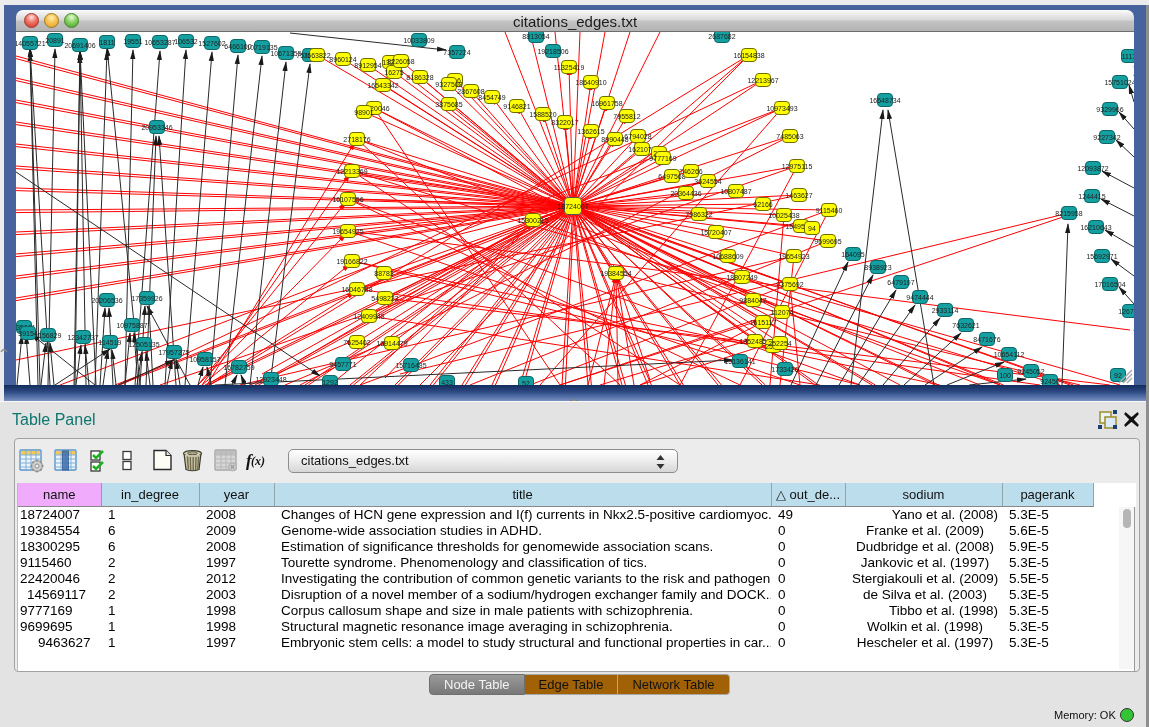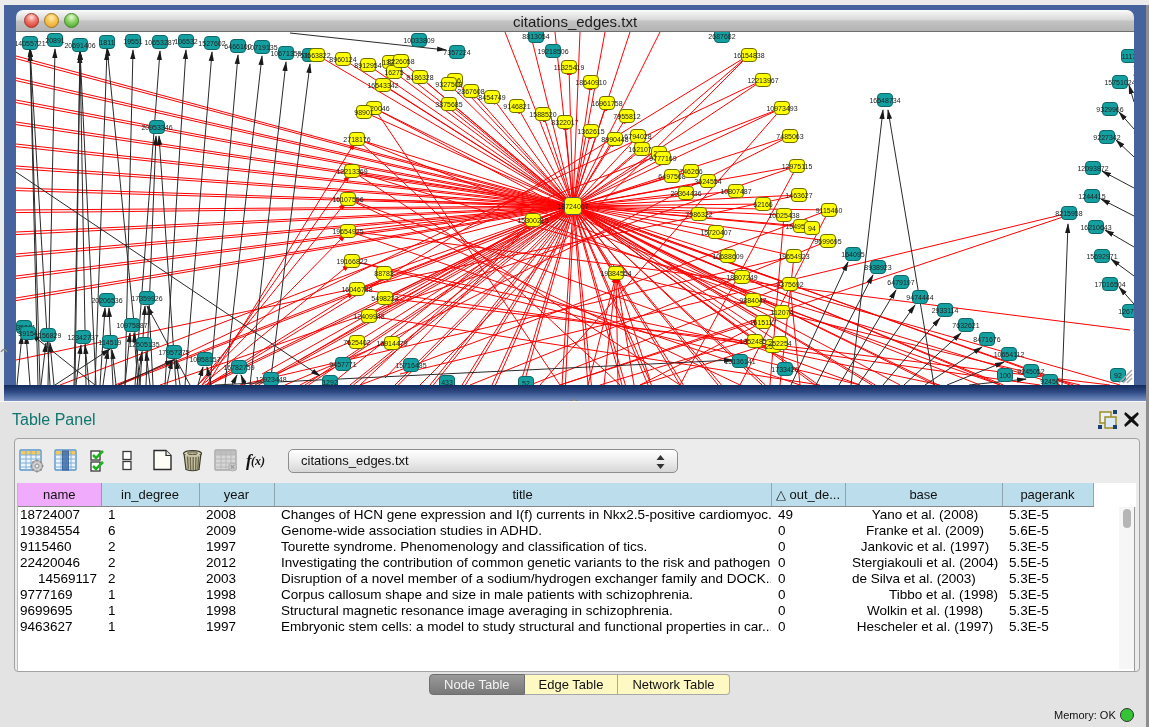--- a/index.html
+++ b/index.html
@@ -16,21 +16,21 @@
 .sunk{position:absolute;left:14px;top:438px;width:1126px;height:234px;background:#ececec;border:1px solid #a2a2a2;border-radius:4px}
 .combo{position:absolute;left:288px;top:449px;width:390px;height:24px;border:1px solid #8d8d8d;border-radius:5px;background:linear-gradient(#ffffff,#ededed 50%,#d6d6d6);font-size:13px;color:#111;line-height:22px;padding-left:12px}
 .tablewrap{position:absolute;left:17px;top:483px;width:1118px;height:188px;background:#fff;border-left:1px solid #bbb;border-right:1px solid #9a9a9a}
 table.t{border-collapse:collapse;font-size:13.5px;width:1118px;table-layout:fixed}
 table.t th{background:#bcdeec;font-weight:normal;border-right:1px solid #8fa6b0;border-bottom:1px solid #888;height:23px;font-size:13px;color:#111;overflow:hidden;white-space:nowrap}
 table.t th.g{background:#f0abfc;border-right:1px solid #9a9a9a}
 table.t td{height:16px;padding:0 4px 0 7px;color:#000;overflow:hidden;white-space:nowrap}
 .scrl{position:absolute;left:1119px;top:507px;width:15px;height:162px;background:#f6f6f6}
 .thumb{position:absolute;left:1123px;top:509px;width:8px;height:19px;background:#b5b5b5;border-radius:4px}
 .tabs{position:absolute;left:429px;top:674px;height:31px;display:flex;font-size:13px}
-.tab{height:21px;line-height:20px;padding:0 14px;background:#fef9c3;border:1px solid #a8a8a8;border-left:none;color:#111}
+.tab{height:21px;line-height:20px;padding:0 14px;background:#a16207;border:1px solid #a8a8a8;border-left:none;color:#111}
 .tab.sel{background:linear-gradient(#9a9a9a,#787878);color:#f4f4f4;border:1px solid #6f6f6f;border-radius:4px 0 0 4px}
 .tab.last{border-radius:0 4px 4px 0}
 .mem{position:absolute;left:1054px;top:709px;font-size:11px;color:#111}
 .memdot{position:absolute;left:1120px;top:708px;width:14px;height:14px;border-radius:50%;background:#35c435;border:1.5px solid #333}
 </style></head><body>
 <div class="frame"></div>
 <div class="rbar"></div>
 <div class="tbar">
   <div class="light lr"></div>
     <div class="light ly"></div>
@@ -684,71 +684,81 @@
         <col style="width:91px">
         <col style="width:43px">
       </colgroup>
 <tbody>
         <tr>
           <th class="g">name</th>
           <th>in_degree</th>
           <th>year</th>
           <th>title</th>
           <th>△ out_de...</th>
-          <th>base</th>
+          <th>sodium</th>
           <th>pagerank</th>
           <th style="background:#fff;border-right:none;border-bottom:1px solid #fff"></th>
         </tr>
 <tr>
           <td style="padding-left:2px">18724007</td>
           <td>1</td>
           <td>2008</td>
           <td>Changes of HCN gene expression and I(f) currents in Nkx2.5-positive cardiomyoc...</td>
           <td>49</td>
-          <td style="text-align:center">Yano et al. (2008)</td>
+          <td style="text-align:right">Yano et al. (2008)</td>
           <td>5.3E-5</td>
           <td></td>
         </tr>
 <tr>
           <td style="padding-left:2px">19384554</td>
           <td>6</td>
           <td>2009</td>
           <td>Genome-wide association studies in ADHD.</td>
           <td>0</td>
           <td style="text-align:center">Franke et al. (2009)</td>
           <td>5.6E-5</td>
           <td></td>
         </tr>
 <tr>
+          <td style="padding-left:2px">18300295</td>
+          <td>6</td>
+          <td>2008</td>
+          <td>Estimation of significance thresholds for genomewide association scans.</td>
+          <td>0</td>
+          <td style="text-align:center">Dudbridge et al. (2008)</td>
+          <td>5.9E-5</td>
+          <td></td>
+        </tr>
+<tr>
           <td style="padding-left:2px">9115460</td>
           <td>2</td>
           <td>1997</td>
           <td>Tourette syndrome. Phenomenology and classification of tics.</td>
           <td>0</td>
           <td style="text-align:center">Jankovic et al. (1997)</td>
           <td>5.3E-5</td>
           <td></td>
         </tr>
 <tr>
           <td style="padding-left:2px">22420046</td>
           <td>2</td>
           <td>2012</td>
           <td>Investigating the contribution of common genetic variants to the risk and pathogen...</td>
           <td>0</td>
-          <td style="text-align:center">Stergiakouli et al. (2004)</td>
+          <td style="text-align:center">Stergiakouli et al. (2009)</td>
           <td>5.5E-5</td>
           <td></td>
         </tr>
 <tr>
-          <td style="padding-left:20px">14569117</td>
+          <td style="padding-left:9px">14569117</td>
           <td>2</td>
           <td>2003</td>
           <td>Disruption of a novel member of a sodium/hydrogen exchanger family and DOCK...</td>
           <td>0</td>
-          <td style="">de Silva et al. (2003)</td>
+          <td style="text-align:center">de Silva et al. (2003)</td>
           <td>5.3E-5</td>
           <td></td>
         </tr>
 <tr>
           <td style="padding-left:2px">9777169</td>
           <td>1</td>
           <td>1998</td>
           <td>Corpus callosum shape and size in male patients with schizophrenia.</td>
           <td>0</td>
           <td style="text-align:right">Tibbo et al. (1998)</td>
@@ -759,21 +769,21 @@
           <td style="padding-left:2px">9699695</td>
           <td>1</td>
           <td>1998</td>
           <td>Structural magnetic resonance image averaging in schizophrenia.</td>
           <td>0</td>
           <td style="text-align:center">Wolkin et al. (1998)</td>
           <td>5.3E-5</td>
           <td></td>
         </tr>
 <tr>
-          <td style="padding-left:2px">9463627</td>
+          <td style="padding-left:20px">9463627</td>
           <td>1</td>
           <td>1997</td>
           <td>Embryonic stem cells: a model to study structural and functional properties in car...</td>
           <td>0</td>
           <td style="text-align:center">Hescheler et al. (1997)</td>
           <td>5.3E-5</td>
           <td></td>
         </tr>
 </tbody>
     </table>

